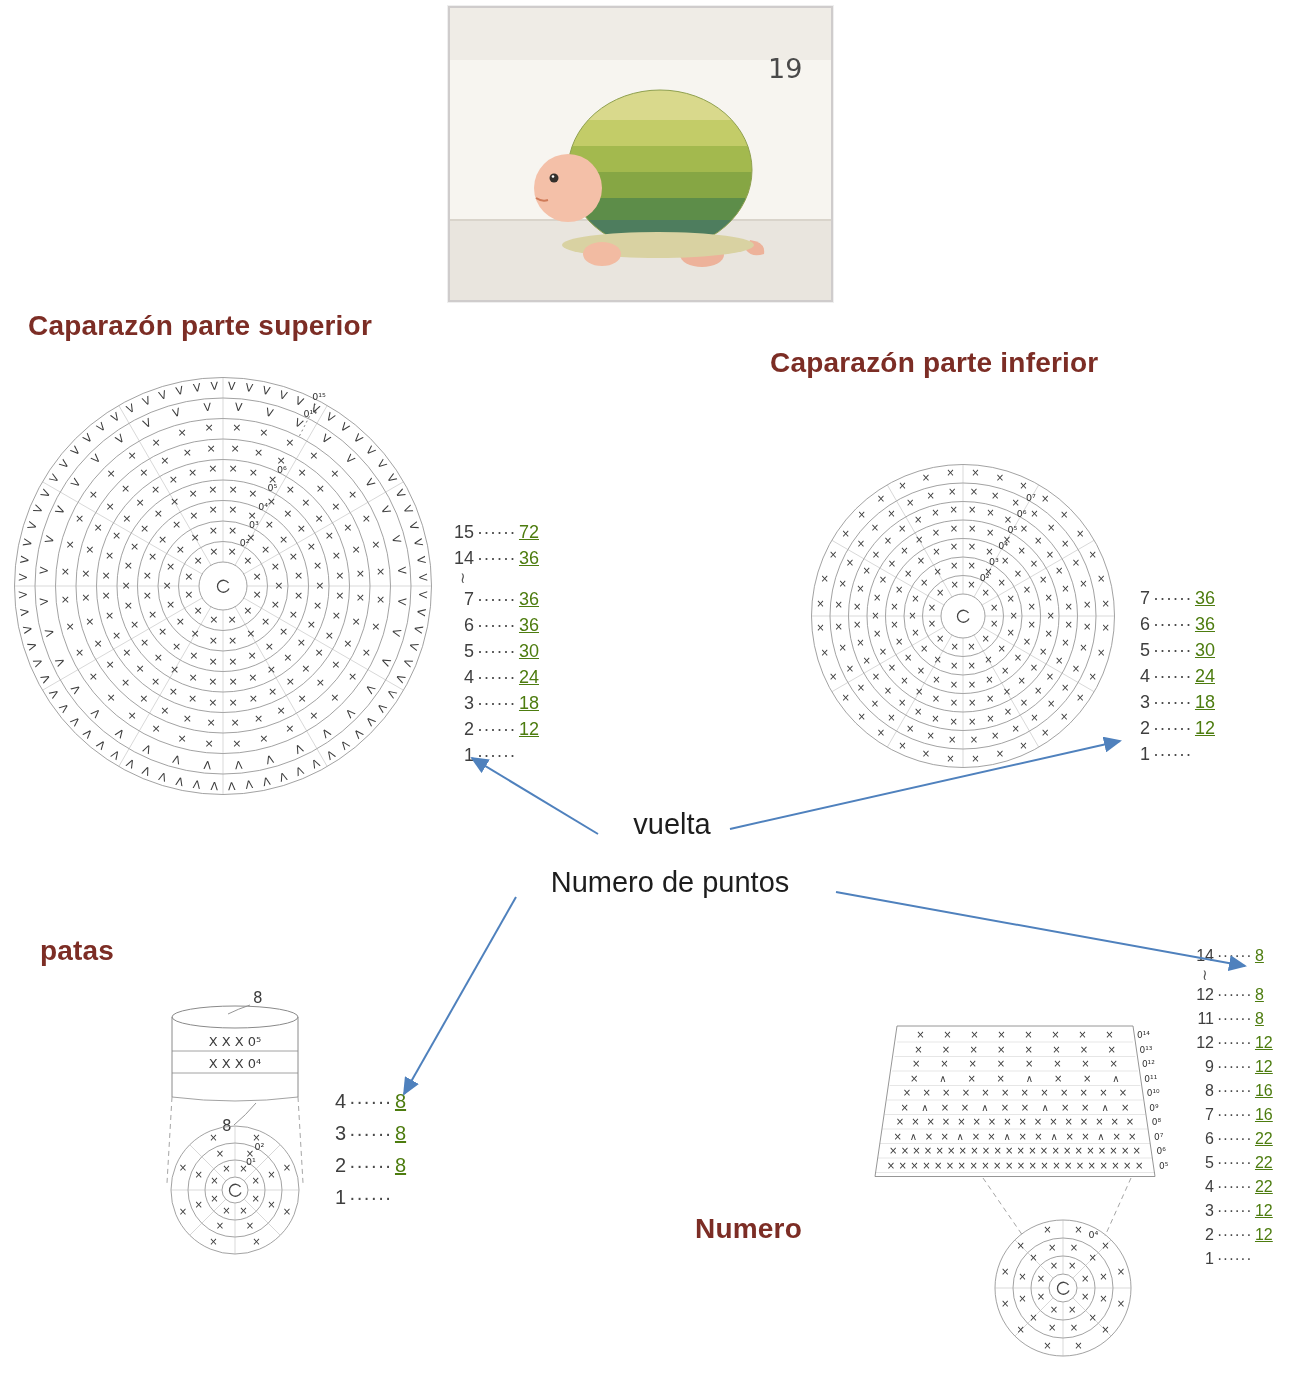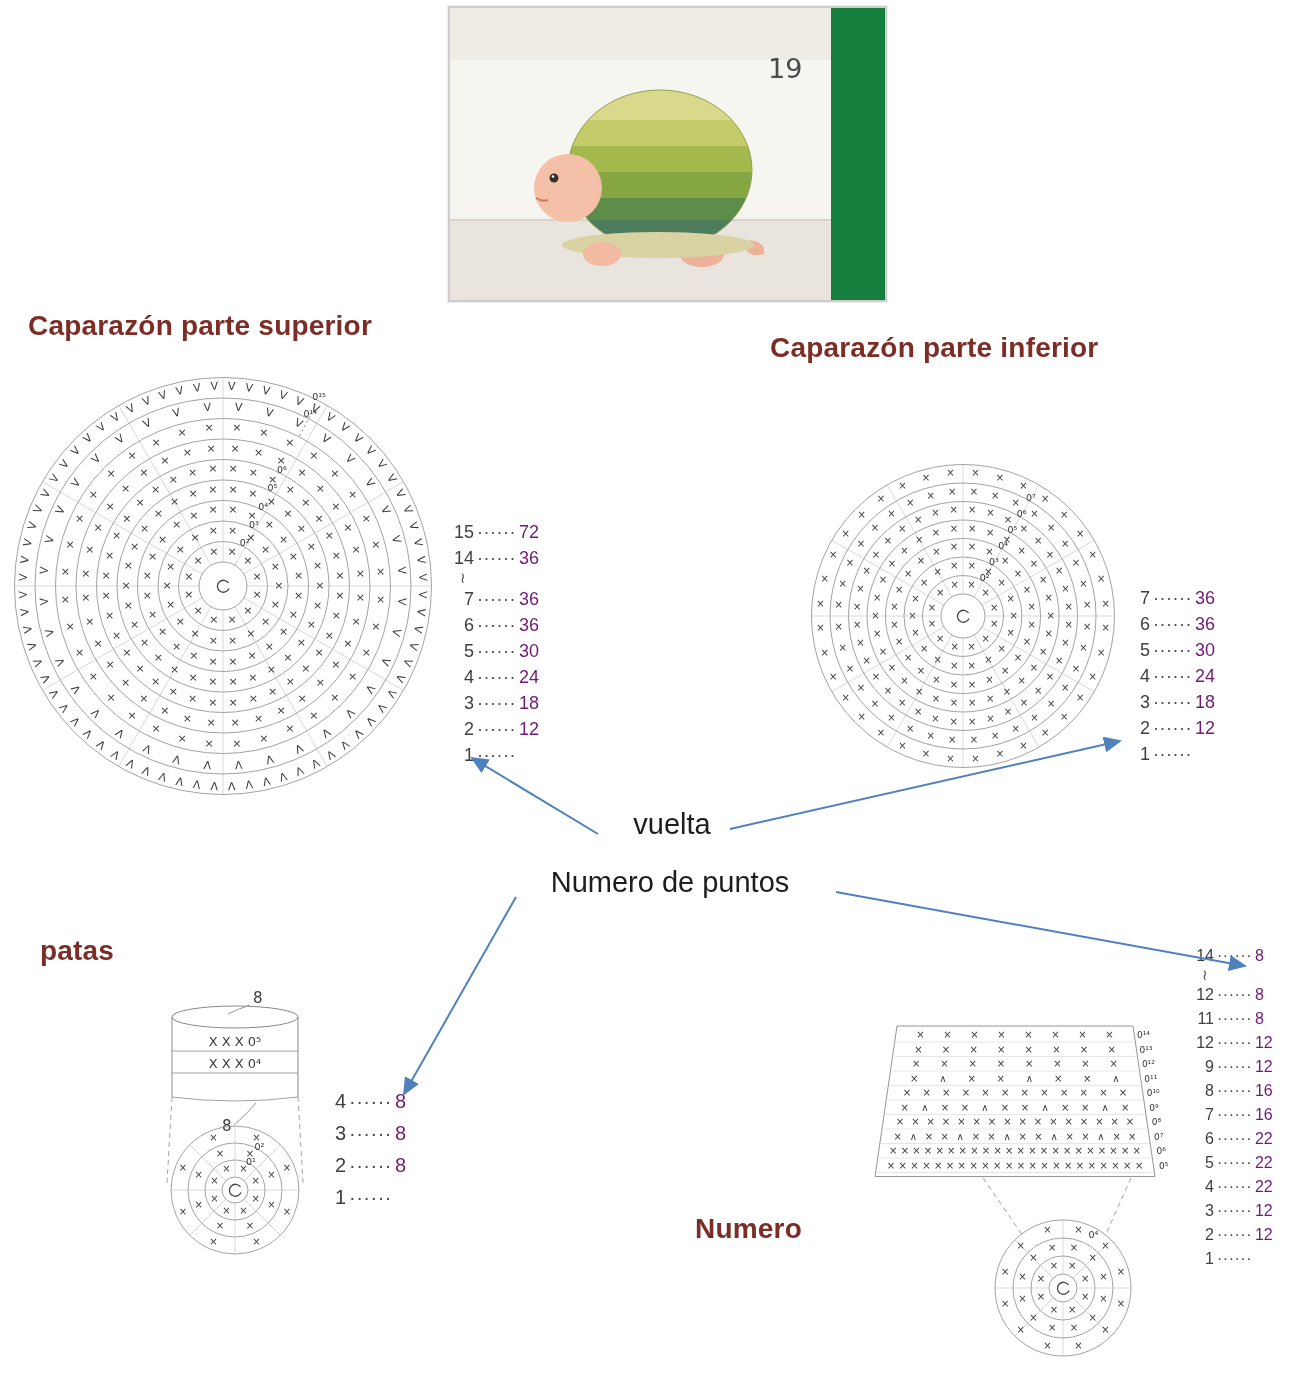--- a/index.html
+++ b/index.html
@@ -2,26 +2,26 @@
 <html><head>
 <meta charset="utf-8">
 <style>
   *{margin:0;padding:0;box-sizing:border-box;}
   html,body{background:#fff;}
   body{font-family:"Liberation Sans","DejaVu Sans",sans-serif;}
   .page{position:relative;width:1298px;height:1376px;background:#fff;overflow:hidden;}
   .abs{position:absolute;}
   .heading{position:absolute;font-weight:bold;font-size:28px;color:#7c2d25;letter-spacing:0.2px;}
   .center-label{position:absolute;font-size:29px;color:#1d1d1d;text-align:center;}
-  .photo-frame{position:absolute;left:448px;top:6px;width:439px;height:296px;border:2px solid #cfcccc;background:#15803d;box-shadow:0 0 0 1px #efefef;}
+  .photo-frame{position:absolute;left:448px;top:6px;width:385px;height:296px;border:2px solid #cfcccc;background:#15803d;box-shadow:0 0 0 1px #efefef;}
   .count-list{position:absolute;color:#3f3f3f;}
   .count-row{display:flex;align-items:baseline;white-space:nowrap;}
   .rn{display:inline-block;text-align:right;}
   .ld{margin:0 3px;color:#4a4a4a;letter-spacing:0.5px;}
-  .rc{color:#701a75;}
+  .rc{color:#4d7c0f;text-decoration:underline;}
   .count-gap{font-family:"DejaVu Sans",sans-serif;font-size:15px;line-height:15px;padding-left:12px;color:#555;}
   .list-a{font-size:18px;line-height:26px;margin-top:27px;}
   .list-a .rn{width:26px;}
   .list-b{font-size:20px;line-height:32px;}
   .list-b .rn{width:18px;}
   .list-c{font-size:16px;line-height:24px;}
   .list-c .rn{width:24px;}
   svg text{font-family:"DejaVu Sans",sans-serif;}
   .overlay{position:absolute;left:0;top:0;pointer-events:none;}
 </style>
@@ -58,21 +58,21 @@
         <circle cx="118" cy="180" r="34" fill="#f4c0a8"></circle>
         <circle cx="104" cy="170" r="4.5" fill="#34302c"></circle>
         <circle cx="103" cy="168.5" r="1.3" fill="#ffffff"></circle>
         <path d="M86 190 q 6 4 12 2" stroke="#cf7a58" stroke-width="2" fill="none"></path>
       </g>
       <text x="318" y="70" font-size="27" fill="#4a4a4a">19</text>
     </svg>
   </div>
 
   <div class="heading" style="left:28px;top:310px;">Caparazón parte superior</div>
-  <div class="heading" style="left:770px;top:332px;">Caparazón parte inferior</div>
+  <div class="heading" style="left:770px;top:347px;">Caparazón parte inferior</div>
   <div class="heading" style="left:40px;top:935px;">patas</div>
   <div class="heading" style="left:695px;top:1213px;">Numero</div>
 
   <svg class="abs" style="left:5px;top:372px;" width="440" height="440">
       <g id="g-shell-top">
         <circle cx="218" cy="214" r="24" fill="none" stroke="#8a8a8a" stroke-width="0.8"></circle>
         <circle cx="218" cy="214" r="44.5" fill="none" stroke="#8a8a8a" stroke-width="0.8"></circle>
         <circle cx="218" cy="214" r="65" fill="none" stroke="#8a8a8a" stroke-width="0.8"></circle>
         <circle cx="218" cy="214" r="85.5" fill="none" stroke="#8a8a8a" stroke-width="0.8"></circle>
         <circle cx="218" cy="214" r="106" fill="none" stroke="#8a8a8a" stroke-width="0.8"></circle>

